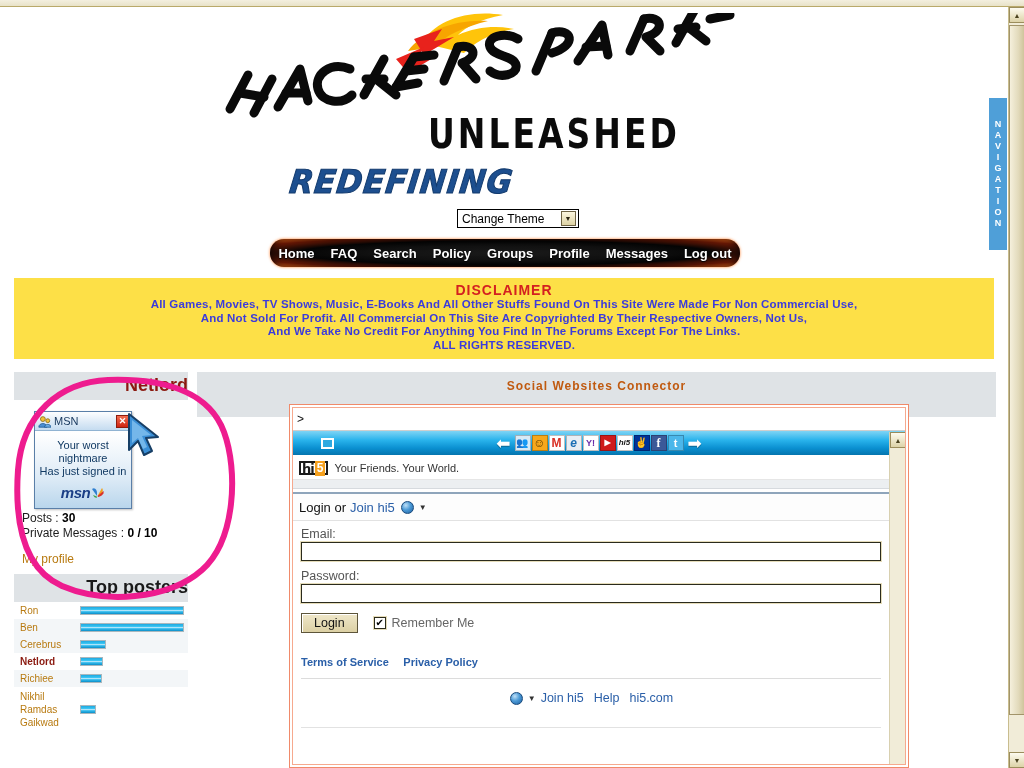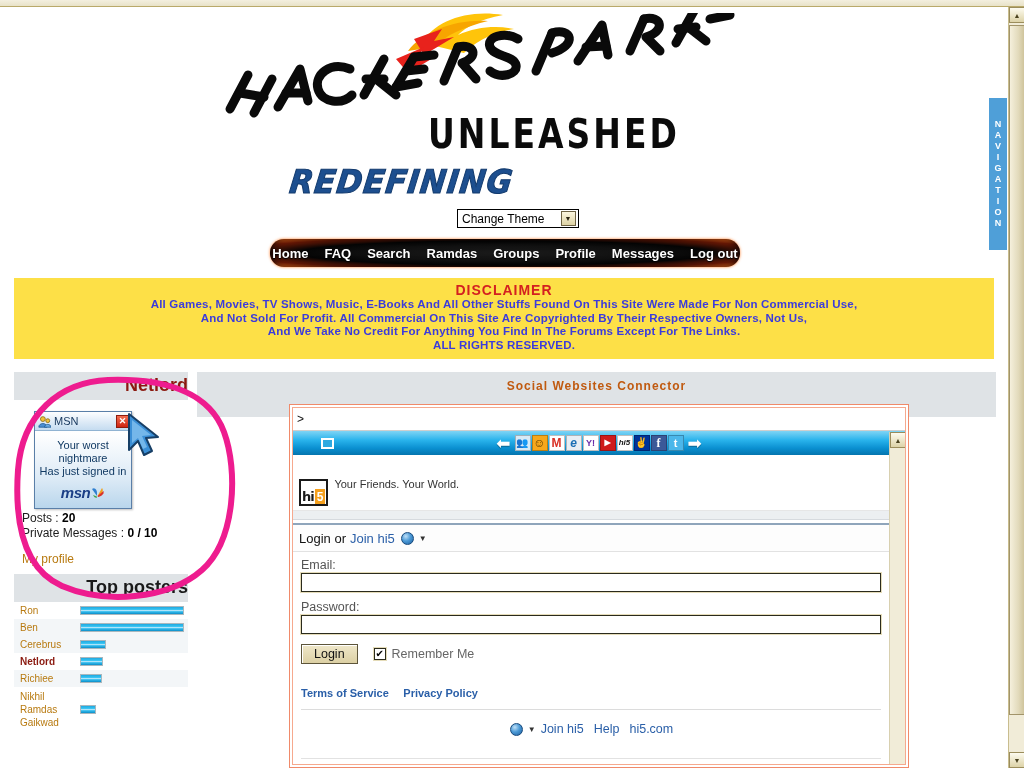--- a/index.html
+++ b/index.html
@@ -290,27 +290,26 @@
     position: absolute; left: 0; right: 16px; top: 48px; bottom: 0;
     background: #ffffff; overflow: hidden;
   }
   .hi5-top {
     background: #ffffff;
     padding: 5px 6px 4px 6px;
     display: flex; align-items: center;
     border-bottom: 1px solid #e6e6e6;
   }
   .hi5-logo {
-    display: inline-flex; align-items: flex-end;
+    display: inline-flex; align-items: center;
     border: 2px solid #1a1a1a;
     background: #fff;
     padding: 0 1px;
-    height: 27px;
+    height: 14px;
     margin-right: 6px;
-    margin-top: 18px;
   }
   .hi5-logo .hi { font-size: 13px; font-weight: bold; color: #1a1a1a; font-family: "DejaVu Sans", sans-serif; letter-spacing:-1px;}
   .hi5-logo .five {
     background: #f5a01e; color: #ffffff; font-weight: bold;
     font-size: 12px; padding: 0 2px; margin-left: 1px; height: 15px;
     display: flex; align-items: center;
   }
   .hi5-tag { font-size: 11px; color: #333; }
   .hi5-graybar { height: 9px; background: #eceff1; border-bottom: 1px solid #d6dade; }
   .hi5-bluebar { height: 5px; background: #ffffff; border-bottom: 2px solid #8fa5bb; }
@@ -461,21 +460,21 @@
     <div class="theme-select">
       <span class="lbl">Change Theme</span>
       <span class="theme-arrow">▼</span>
     </div>
   </div>
 
   <div class="navpill">
     <a href="#">Home</a>
     <a href="#">FAQ</a>
     <a href="#">Search</a>
-    <a href="#">Ramdas</a>
+    <a href="#">Policy</a>
     <a href="#">Groups</a>
     <a href="#">Profile</a>
     <a href="#">Messages</a>
     <a href="#">Log out</a>
   </div>
 
   <div class="disclaimer">
     <div class="dtitle">DISCLAIMER</div>
     <div class="dline">All Games, Movies, TV Shows, Music, E-Books And All Other Stuffs Found On This Site Were Made For Non Commercial Use,</div>
     <div class="dline">And Not Sold For Profit. All Commercial On This Site Are Copyrighted By Their Respective Owners, Not Us,</div>
@@ -508,21 +507,21 @@
               <path d="M7 9 L2 2 C5 0, 7 3, 7 6 Z" fill="#2f7fd0"></path>
               <path d="M7.5 9 L12 1 C14 4, 12 7, 8.5 9 Z" fill="#f2a01a"></path>
               <path d="M7.6 9 L13.5 4 C14.5 7, 11 9.5, 8 10 Z" fill="#d8322a"></path>
               <path d="M6.8 9.5 L3 8 C4.5 11, 6 11, 7 10.5 Z" fill="#3aa24a"></path>
             </svg>
           </div>
         </div>
       </div>
 
       <div class="stat-line">
-        <span>Posts : </span><b>20</b>
+        <span>Posts : </span><b>30</b>
       </div>
       <div class="stat-line">
         <span>Private Messages : </span><b>0 / 10</b>
       </div>
       <a href="#" class="myprofile">My profile</a>
     </div>
 
     <div class="panel-head dark">Top posters</div>
     <table class="tp-table">
       <tbody>

